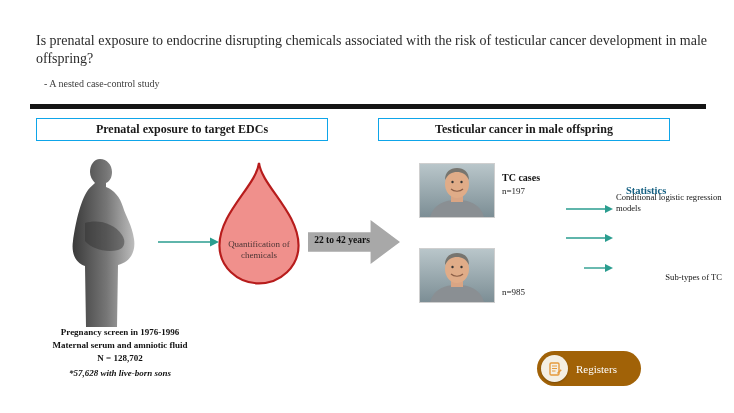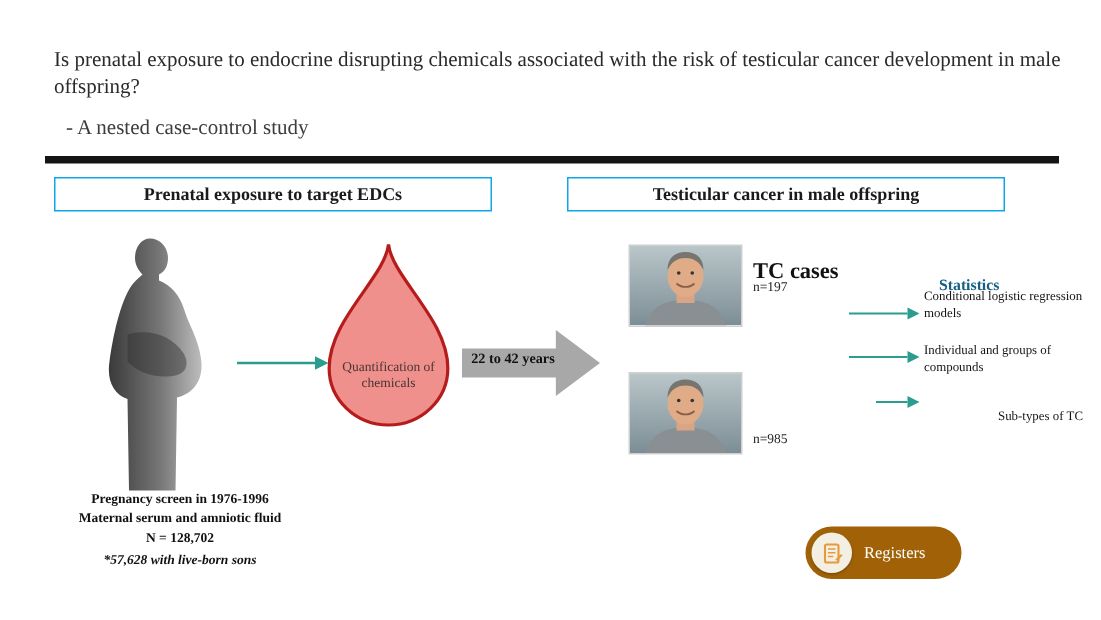--- a/index.html
+++ b/index.html
@@ -2,21 +2,21 @@
 <html><head>
 <meta charset="utf-8">
 <style>
   html,body{margin:0;padding:0;background:#fff;}
   .canvas{
     position:relative;width:734px;height:413px;background:#ffffff;overflow:hidden;
     font-family:Liberation Serif, serif;color:#262626;margin-top:25px;
   }
   .title{position:absolute;left:36px;top:7px;width:674px;font-size:14px;line-height:1.32;
     font-weight:500;color:#2b2b2b;}
-  .subtitle{position:absolute;left:44px;top:53px;font-size:14px;color:#3d3d3d;}
+  .subtitle{position:absolute;left:44px;top:53px;font-size:10px;color:#3d3d3d;}
   .bar{position:absolute;left:30px;width:676px;background:#141414;}
   .bar.top{top:79px;height:5px;}
   .bar.bottom{top:389px;height:6px;}
   .hdr-box{position:absolute;top:93px;height:21px;border:1px solid #0ea5e9;background:#fff;
     text-align:center;font-weight:bold;font-size:12px;line-height:21px;color:#1a1a1a;}
   .hdr-box.left{left:36px;width:290px;}
   .hdr-box.right{left:378px;width:290px;}
 
   .pregnant{position:absolute;left:48px;top:128px;width:110px;height:175px;}
   .arrow-teal{position:absolute;}
@@ -30,21 +30,21 @@
     font-size:9px;line-height:1.25;color:#4a3434;font-weight:500;}
 
   .gray-arrow{position:absolute;left:308px;top:195px;width:92px;height:44px;background:#a8a8a8;
     clip-path:polygon(0% 28%,68% 28%,68% 0%,100% 50%,68% 100%,68% 72%,0% 72%);}
   .gray-arrow-label{position:absolute;left:305px;top:210px;width:74px;text-align:center;
     font-size:9.5px;font-weight:bold;color:#111;}
 
   .photo{position:absolute;left:420px;width:74px;height:53px;box-shadow:0 0 0 1px #cfcfcf;}
   .photo.cases{top:139px;}
   .photo.controls{top:224px;}
-  .lbl-bold{position:absolute;font-weight:bold;font-size:15px;color:#111;line-height:1.25;}
+  .lbl-bold{position:absolute;font-weight:bold;font-size:10px;color:#111;line-height:1.25;}
   .lbl-n{position:absolute;font-size:9px;color:#222;}
   .cases-label{left:502px;top:147px;}
   .cases-n{left:502px;top:161px;}
   .controls-label{left:502px;top:236px;width:66px;}
   .controls-n{left:502px;top:262px;}
 
   .stats-title{position:absolute;left:626px;top:160px;font-size:10.5px;font-weight:bold;color:#156082;}
   .stat-item{position:absolute;left:616px;width:106px;font-size:8.6px;color:#141414;line-height:1.3;}
   .stat-item.i1{top:167px;}
   .stat-item.i2{top:203px;}
@@ -149,21 +149,20 @@
   <svg class="arrow-teal a-stat1" width="48" height="10">
     <line x1="0" y1="5" x2="39" y2="5" stroke="#2a9d8f" stroke-width="1.4"></line>
     <path d="M39,1 L47,5 L39,9 Z" fill="#2a9d8f"></path>
   </svg>
   <div class="stat-item i1">Conditional logistic regression models</div>
 
   <svg class="arrow-teal a-stat2" width="48" height="10">
     <line x1="0" y1="5" x2="39" y2="5" stroke="#2a9d8f" stroke-width="1.4"></line>
     <path d="M39,1 L47,5 L39,9 Z" fill="#2a9d8f"></path>
   </svg>
-  <div class="stat-item i2">Individual and groups of compounds</div>
 
   <svg class="arrow-teal a-stat3" width="30" height="10">
     <line x1="0" y1="5" x2="21" y2="5" stroke="#2a9d8f" stroke-width="1.4"></line>
     <path d="M21,1 L29,5 L21,9 Z" fill="#2a9d8f"></path>
   </svg>
   <div class="stat-item i3">Sub-types of TC</div>
 
   <div class="footnotes">
     <div class="fn1">Pregnancy screen in 1976-1996</div>
     <div class="fn2">Maternal serum and amniotic fluid</div>

